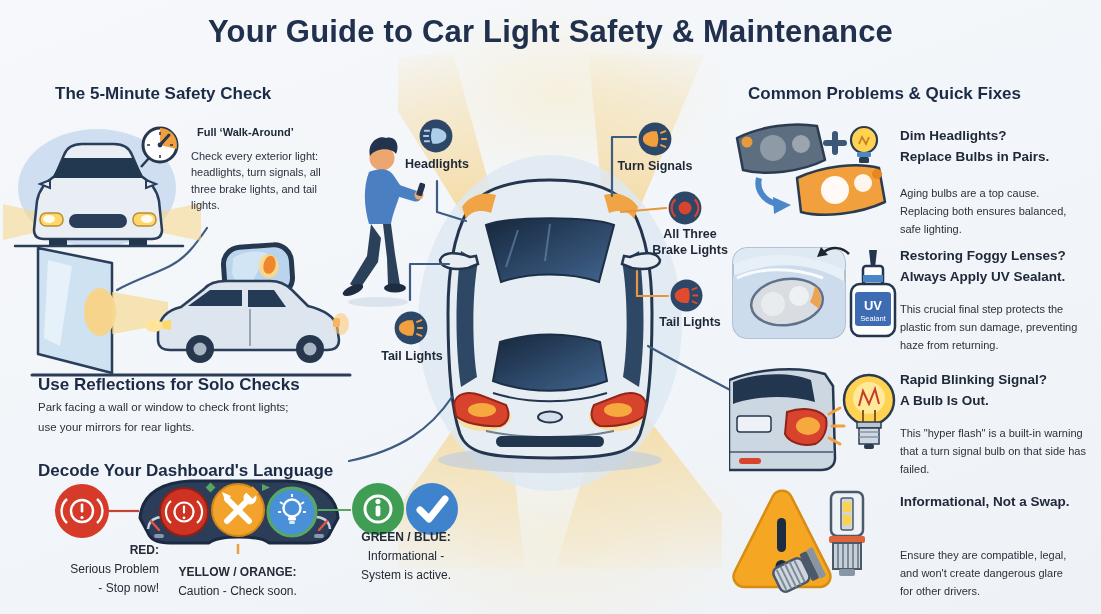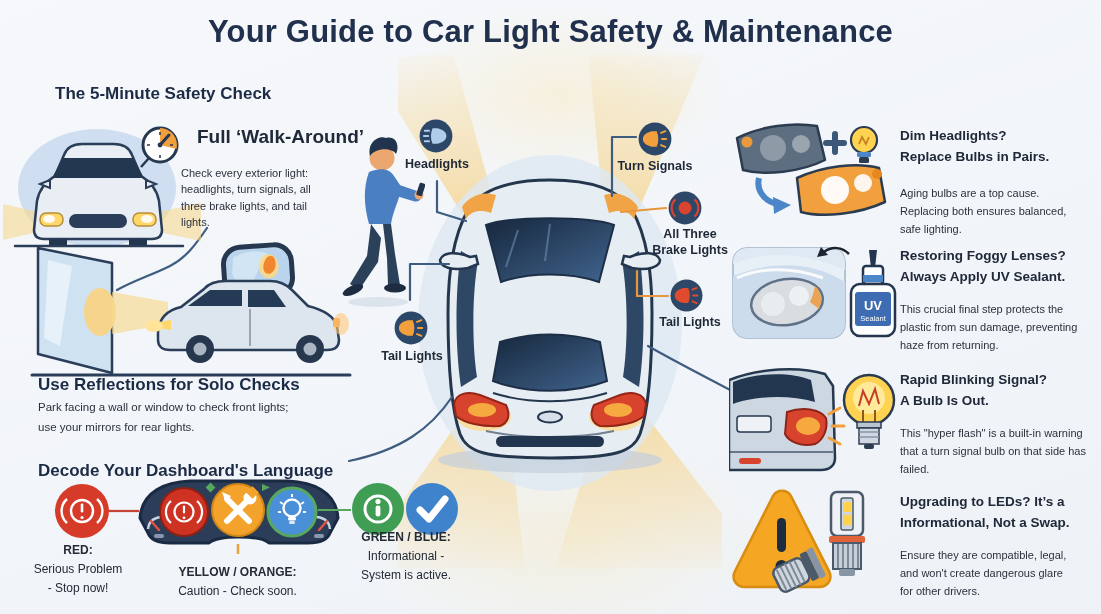--- a/index.html
+++ b/index.html
@@ -7,21 +7,21 @@
     position:relative;width:1101px;height:614px;overflow:hidden;
     font-family:"Liberation Sans",sans-serif;color:#2b313c;
     background:
       radial-gradient(ellipse 240px 130px at 560px 95px, rgba(250,228,168,.35), rgba(250,228,168,0) 70%),
       radial-gradient(ellipse 300px 150px at 560px 540px, rgba(250,228,168,.30), rgba(250,228,168,0) 70%),
       linear-gradient(160deg,#f6f8fb 0%,#eef2f7 100%);
   }
   .abs{position:absolute;}
   .title{left:0;right:0;top:14px;text-align:center;font-size:31px;font-weight:bold;color:#20304d;letter-spacing:.2px;}
   .sec-head{font-size:17px;font-weight:bold;color:#1c2b45;}
-  .l1-title{font-size:19px;font-weight:bold;color:#20293a;}
+  .l1-title{font-size:11px;font-weight:bold;color:#20293a;}
   .l1-body{font-size:11px;line-height:16.4px;width:136px;}
   .l2-title{font-size:17px;font-weight:bold;color:#1c2b45;}
   .l2-body{font-size:11.5px;line-height:19.5px;width:262px;}
   .dlabel{text-align:center;font-size:12px;line-height:18.8px;color:#242b36;}
   .dlabel .t{font-weight:bold;}
   .chip-label{font-weight:bold;font-size:12.5px;line-height:16px;color:#1f2836;text-align:center;width:120px;}
   .r-title{font-size:13.5px;font-weight:bold;line-height:20.5px;color:#20293a;}
   .r-body{font-size:11px;line-height:18px;margin-top:12px;}
   svg{display:block;}
 </style>
@@ -83,20 +83,21 @@
       <path d="M449,264 L410,264 L410,300"></path>
     </g>
     <g fill="none" stroke="#e8963c" stroke-width="2.2" stroke-linecap="round">
       <path d="M621,212 L666,208"></path>
       <path d="M637,271 L637,296 L668,296"></path>
     </g>
   </svg>
 
   <div class="abs title">Your Guide to Car Light Safety &amp; Maintenance</div>
   <div class="abs sec-head" style="left:55px;top:84px;">The 5-Minute Safety Check</div>
+  <div class="abs sec-head" style="left:748px;top:84px;">Common Problems &amp; Quick Fixes</div>
 
   <svg class="abs" style="left:3px;top:114px;" width="200" height="136" viewBox="0 0 200 136">
     <ellipse cx="94" cy="74" rx="79" ry="59" fill="#cfdff1"></ellipse>
     <polygon points="44,100 44,116 -4,127 -4,89" fill="#f7d88f" opacity="0.6"></polygon>
     <polygon points="146,100 146,116 198,127 198,89" fill="#f7d88f" opacity="0.6"></polygon>
     <path d="M31,116 L34,87 C36,76 42,68 52,62 L61,41 C64,33 70,30 79,30 L111,30 C120,30 126,33 129,41 L138,62 C148,68 154,76 156,87 L159,116 C159,122 155,125 149,125 L41,125 C35,125 31,122 31,116 Z" fill="#e9eef4" stroke="#2a3d59" stroke-width="2.5"></path>
     <path d="M60,44 L130,44 L141,64 L49,64 Z" fill="#223850"></path>
     <path d="M47,66 L37,70 L47,74 Z M143,66 L153,70 L143,74 Z" fill="#e9eef4" stroke="#2a3d59" stroke-width="2"></path>
     <rect x="37" y="99" width="23" height="13" rx="6" fill="#ffd76a" stroke="#b98f35" stroke-width="1.5"></rect>
     <rect x="130" y="99" width="23" height="13" rx="6" fill="#ffd76a" stroke="#b98f35" stroke-width="1.5"></rect>
@@ -109,21 +110,21 @@
     <path d="M146,44 L138,53" stroke="#26384f" stroke-width="2.5"></path>
     <g>
       <circle cx="157" cy="31" r="17" fill="#ffffff" stroke="#26384f" stroke-width="3"></circle>
       <path d="M157,31 L157,14 A17,17 0 0 1 173.5,35 Z" fill="#f2a03d"></path>
       <path d="M157,18 V21 M170,31 H167 M157,44 V41 M144,31 H147" stroke="#26384f" stroke-width="1.6"></path>
       <path d="M157,31 L166,21" stroke="#26384f" stroke-width="3" stroke-linecap="round"></path>
       <circle cx="157" cy="31" r="2.4" fill="#26384f"></circle>
     </g>
   </svg>
   <div class="abs l1-title" style="left:197px;top:126px;">Full ‘Walk-Around’</div>
-  <div class="abs l1-body" style="left:181px;top:148px;margin-top:17px;">Check every exterior light: headlights, turn signals, all three brake lights, and tail lights.</div>
+  <div class="abs l1-body" style="left:191px;top:148px;">Check every exterior light: headlights, turn signals, all three brake lights, and tail lights.</div>
 
   <svg class="abs" style="left:18px;top:236px;" width="340" height="142" viewBox="0 0 340 142">
     <polygon points="20,12 94,27 94,137 20,118" fill="#cfe2f2" stroke="#2a3d59" stroke-width="2.5" stroke-linejoin="round"></polygon>
     <polygon points="30,24 54,30 42,110 26,102" fill="#ffffff" opacity="0.5"></polygon>
     <ellipse cx="82" cy="76" rx="16" ry="24" fill="#f6d48b"></ellipse>
     <polygon points="94,56 94,98 150,88 150,66" fill="#f7d98f" opacity="0.65"></polygon>
     <polygon points="212,58 240,60 198,96 182,82" fill="#f7d98f" opacity="0.5"></polygon>
     <g transform="rotate(-4 240 35)">
       <rect x="206" y="10" width="68" height="50" rx="17" fill="#b9d4ec" stroke="#26384f" stroke-width="5"></rect>
       <path d="M216,20 C228,14 240,14 250,18 L230,52 C222,50 216,44 214,36 Z" fill="#d8e8f6" opacity="0.8"></path>
@@ -198,21 +199,21 @@
       <circle cx="340" cy="35" r="13" fill="none" stroke="#ffffff" stroke-width="3"></circle>
       <circle cx="340" cy="27.5" r="2.6" fill="#ffffff"></circle>
       <rect x="337.6" y="31.5" width="4.8" height="11" rx="2.2" fill="#ffffff"></rect>
     </g>
     <g>
       <circle cx="394" cy="35" r="26" fill="#3e83cc"></circle>
       <path d="M382,36 L391,45 L407,25" fill="none" stroke="#ffffff" stroke-width="7" stroke-linecap="round" stroke-linejoin="round"></path>
     </g>
   </svg>
 
-  <div class="abs dlabel" style="left:14px;top:541px;width:128px;">
+  <div class="abs dlabel" style="left:31px;top:541px;width:128px;text-align:right;">
     <div class="t">RED:</div>
     <div>Serious Problem</div>
     <div>- Stop now!</div>
   </div>
   <div class="abs dlabel" style="left:140px;top:551px;width:195px;margin-top:12px;">
     <div class="t">YELLOW / ORANGE:</div>
     <div>Caution - Check soon.</div>
   </div>
   <div class="abs dlabel" style="left:327px;top:528px;width:158px;">
     <div class="t">GREEN / BLUE:</div>
@@ -374,18 +375,17 @@
       <rect x="112" y="12" width="12" height="32" rx="2" fill="#cfd6dd" stroke="#4b5a6b" stroke-width="1.5"></rect>
       <rect x="114" y="16" width="8" height="10" fill="#ffd24a"></rect>
       <rect x="114" y="29" width="8" height="10" fill="#ffd24a"></rect>
       <rect x="100" y="50" width="36" height="7" rx="2" fill="#e0633a"></rect>
       <rect x="104" y="57" width="28" height="26" fill="#c7d0d9" stroke="#4b5a6b" stroke-width="2"></rect>
       <path d="M109,58 V82 M114,58 V82 M119,58 V82 M124,58 V82 M129,58 V82" stroke="#7d8b99" stroke-width="2"></path>
       <rect x="110" y="83" width="16" height="7" rx="2" fill="#8795a6"></rect>
     </g>
   </svg>
   <div class="abs r-title" style="left:900px;top:492px;">
-    <div>Upgrading to LEDs? It’s a</div>
     <div>Informational, Not a Swap.</div>
   </div>
   <div class="abs r-body" style="left:900px;top:534px;width:176px;">Ensure they are compatible, legal, and won't create dangerous glare for other drivers.</div>
 
 </div>
 
 </body></html>

